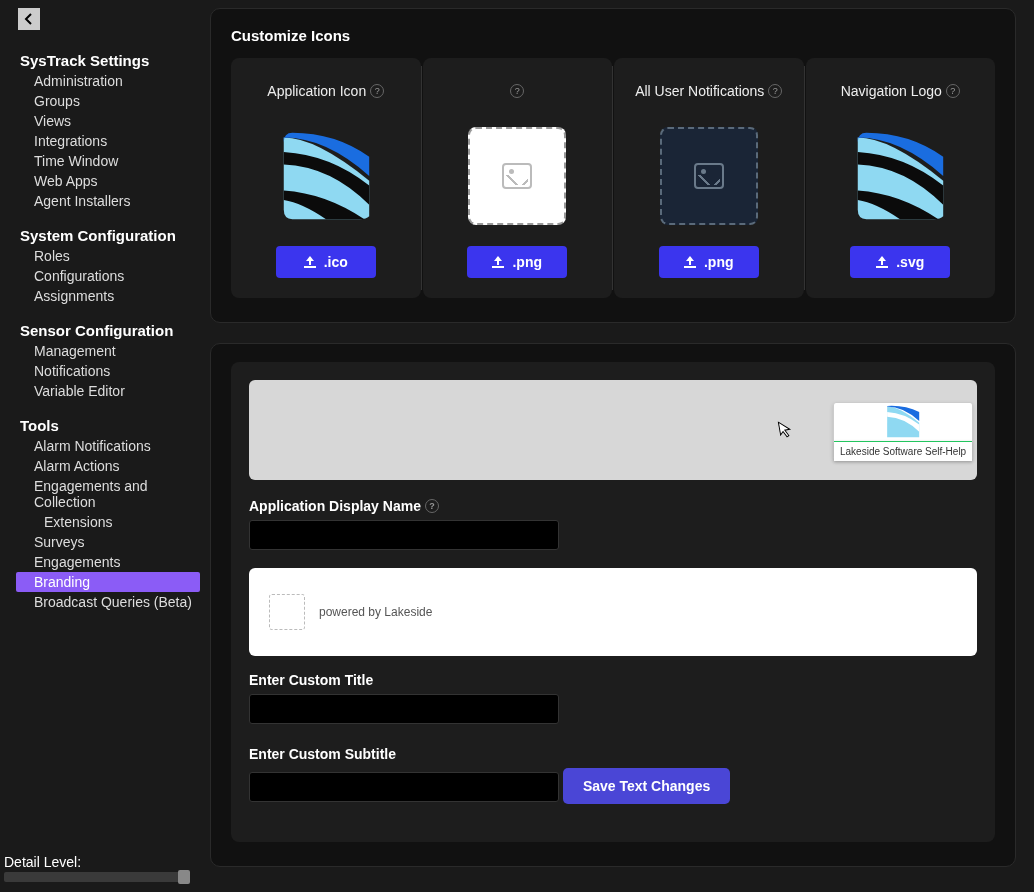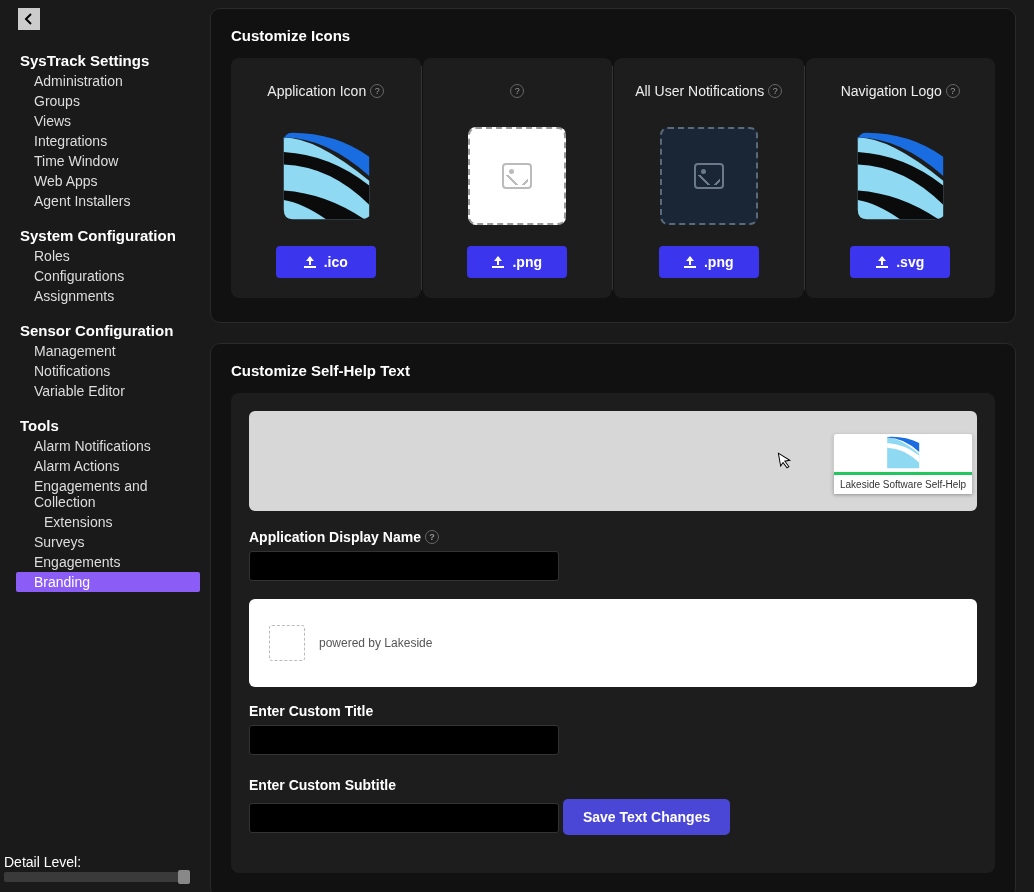--- a/index.html
+++ b/index.html
@@ -292,21 +292,21 @@
     left: 584px;
     top: 22px;
   }
   .tray-chip-icon {
     width: 36px; height: 36px;
   }
   .tray-chip-label {
     font-size: 10px;
     color: #333;
     padding: 4px 6px;
-    border-top: 3px solid #22c55e;
+    border-top: 1px solid #22c55e;
     white-space: nowrap;
     background:#fff;
     position: relative;
     top: 2px;
     box-shadow: 0 1px 3px rgba(0,0,0,0.2);
   }
   .field-label {
     font-weight: 600;
     font-size: 14px;
     color: #fff;
@@ -392,20 +392,21 @@
       <div class="nav-item">Variable Editor</div>
       <div class="nav-gap"></div>
       <div class="nav-section-title">Tools</div>
       <div class="nav-item">Alarm Notifications</div>
       <div class="nav-item">Alarm Actions</div>
       <div class="nav-item">Engagements and Collection</div>
       <div class="nav-item sub">Extensions</div>
       <div class="nav-item">Surveys</div>
       <div class="nav-item">Engagements</div>
       <div class="nav-item active">Branding</div>
+      <div class="nav-item">Broadcast Queries (Beta)</div>
       <div class="nav-gap"></div>
     </div>
 
   <div class="detail-level">
     <div class="detail-level-label">Detail Level:</div>
     <div class="detail-slider">
       <div class="detail-slider-handle"></div>
     </div>
   </div>
 </div>
@@ -491,21 +492,20 @@
               <span class="arrow"></span>
             </span>
           <span>.svg</span>
         </button>
       </div>
 
     </div>
   </div>
 
   <div class="panel">
-    <div class="panel-title">Customize Self-Help Text</div>
     <div class="inner-panel">
 
       <div class="preview-band">
         <span class="cursor-pointer">
           <svg width="14" height="18" viewBox="0 0 14 18">
               <path d="M1 1 L1 14 L4 11 L7 17 L9 16 L6 10 L11 10 Z" fill="#fff" stroke="#000" stroke-width="1"></path>
             </svg>
         </span>
         <div class="tray-chip">
           <svg class="tray-chip-icon" viewBox="0 0 100 100">

